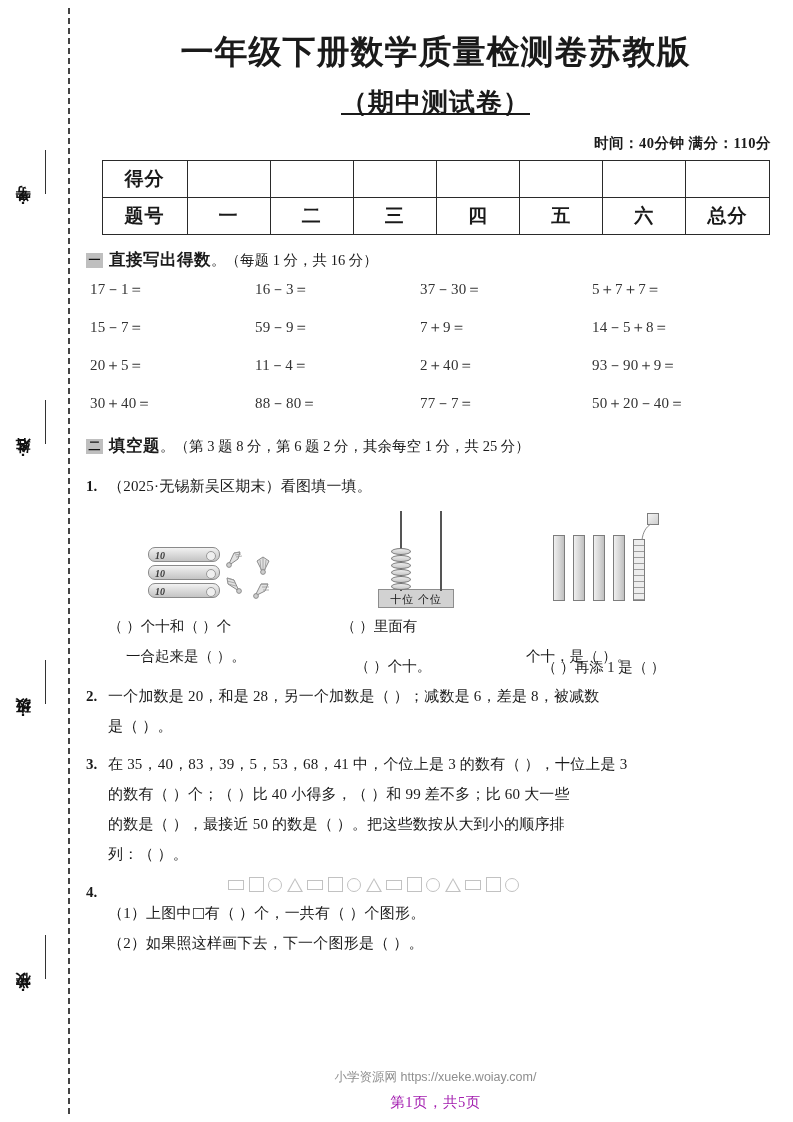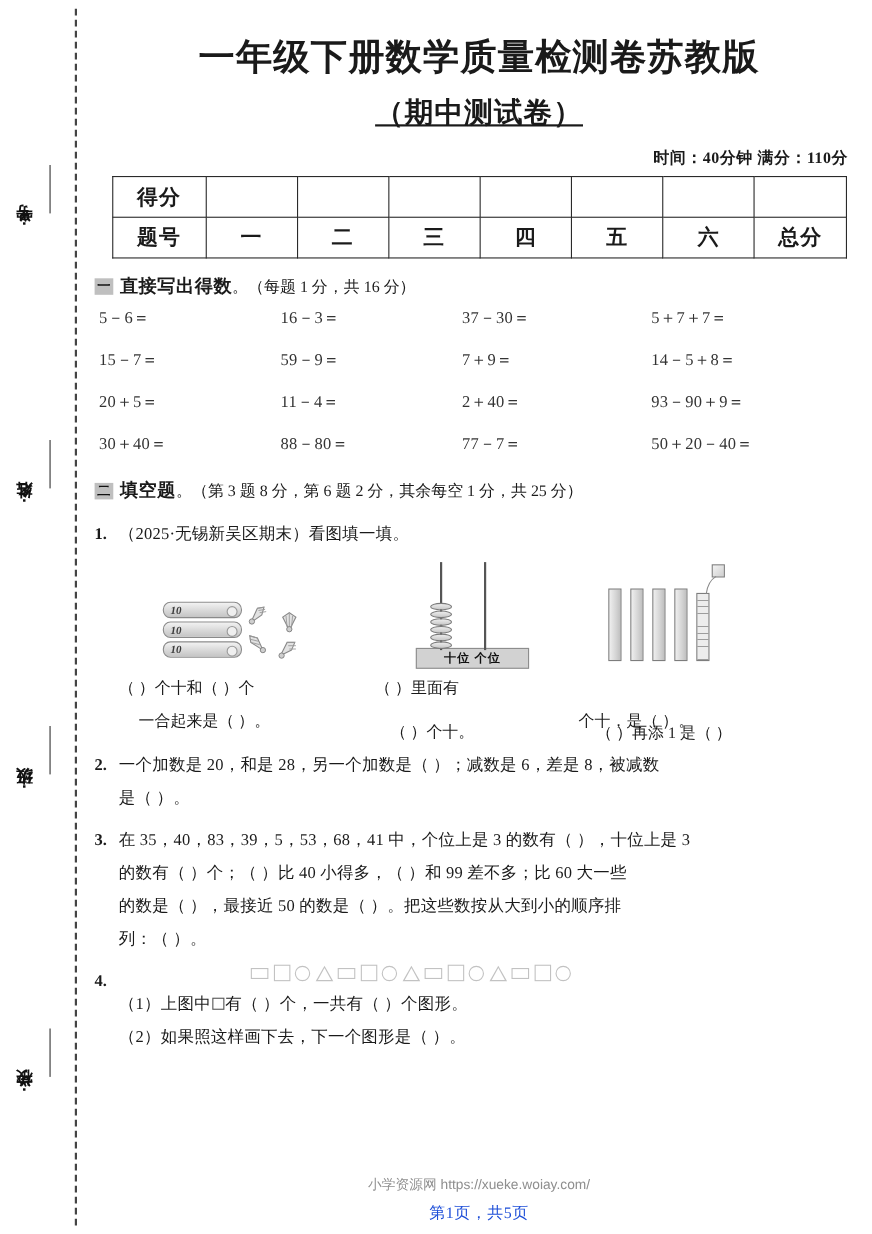--- a/index.html
+++ b/index.html
@@ -158,24 +158,24 @@
 
   
   .abacus-rods { position: relative; width: 78px; height: 78px; }
   .rod { position: absolute; width: 1.6px; background: #555; }
   .bead {
     position: absolute; width: 20px; height: 7px;
     border: 1px solid #7a7a7a; border-radius: 50%;
     background: linear-gradient(180deg,#ececec,#c9c9c9);
   }
   .abacus-base {
-    width: 103px; height: 19px;
+    width: 76px; height: 19px;
     background: #d2d2d2; border: 1px solid #8d8d8d;
     font-size: 11px; text-align: center; line-height: 19px;
-    letter-spacing: 1px; color: #111; font-weight: bold;
+    letter-spacing: 1px; color: #111; font-weight: normal;
   }
 
   
   .bar {
     width: 12px; height: 66px;
     border: 1px solid #7d7d7d;
     background: linear-gradient(90deg,#efefef,#d4d4d4 60%,#bfbfbf);
     position: absolute;
   }
   .bar-seg {
@@ -219,21 +219,21 @@
   }
 
   
   .watermark {
     position: absolute; left: 0; right: 0; bottom: 36px;
     text-align: center; font-size: 12.5px; color: #8e8e8e;
     font-family: "Liberation Sans", sans-serif;
   }
   .page-no {
     position: absolute; left: 0; right: 0; bottom: 10px;
-    text-align: center; font-size: 14.5px; color: #1d4ed8;
+    text-align: center; font-size: 14.5px; color: #a21caf;
     letter-spacing: .5px;
   }
 </style>
 </head>
 <body>
 
 <div id="left-margin">
   <div class="dashed-line"></div>
 
   <div class="margin-rule" style="top:150px;height:44px;"></div>
@@ -280,21 +280,21 @@
   </tbody>
     </table>
 
   <div class="section-head">
     <span class="sec-num">一</span>
     <span class="sec-title">直接写出得数</span>
     <span class="sec-points">。（每题 1 分，共 16 分）</span>
   </div>
 
   <div class="calc-grid">
-    <div class="calc-item">5－6＝</div>
+    <div class="calc-item">17－1＝</div>
     <div class="calc-item">16－3＝</div>
     <div class="calc-item">37－30＝</div>
     <div class="calc-item">5＋7＋7＝</div>
     <div class="calc-item">15－7＝</div>
     <div class="calc-item">59－9＝</div>
     <div class="calc-item">7＋9＝</div>
     <div class="calc-item">14－5＋8＝</div>
     <div class="calc-item">20＋5＝</div>
     <div class="calc-item">11－4＝</div>
     <div class="calc-item">2＋40＝</div>

